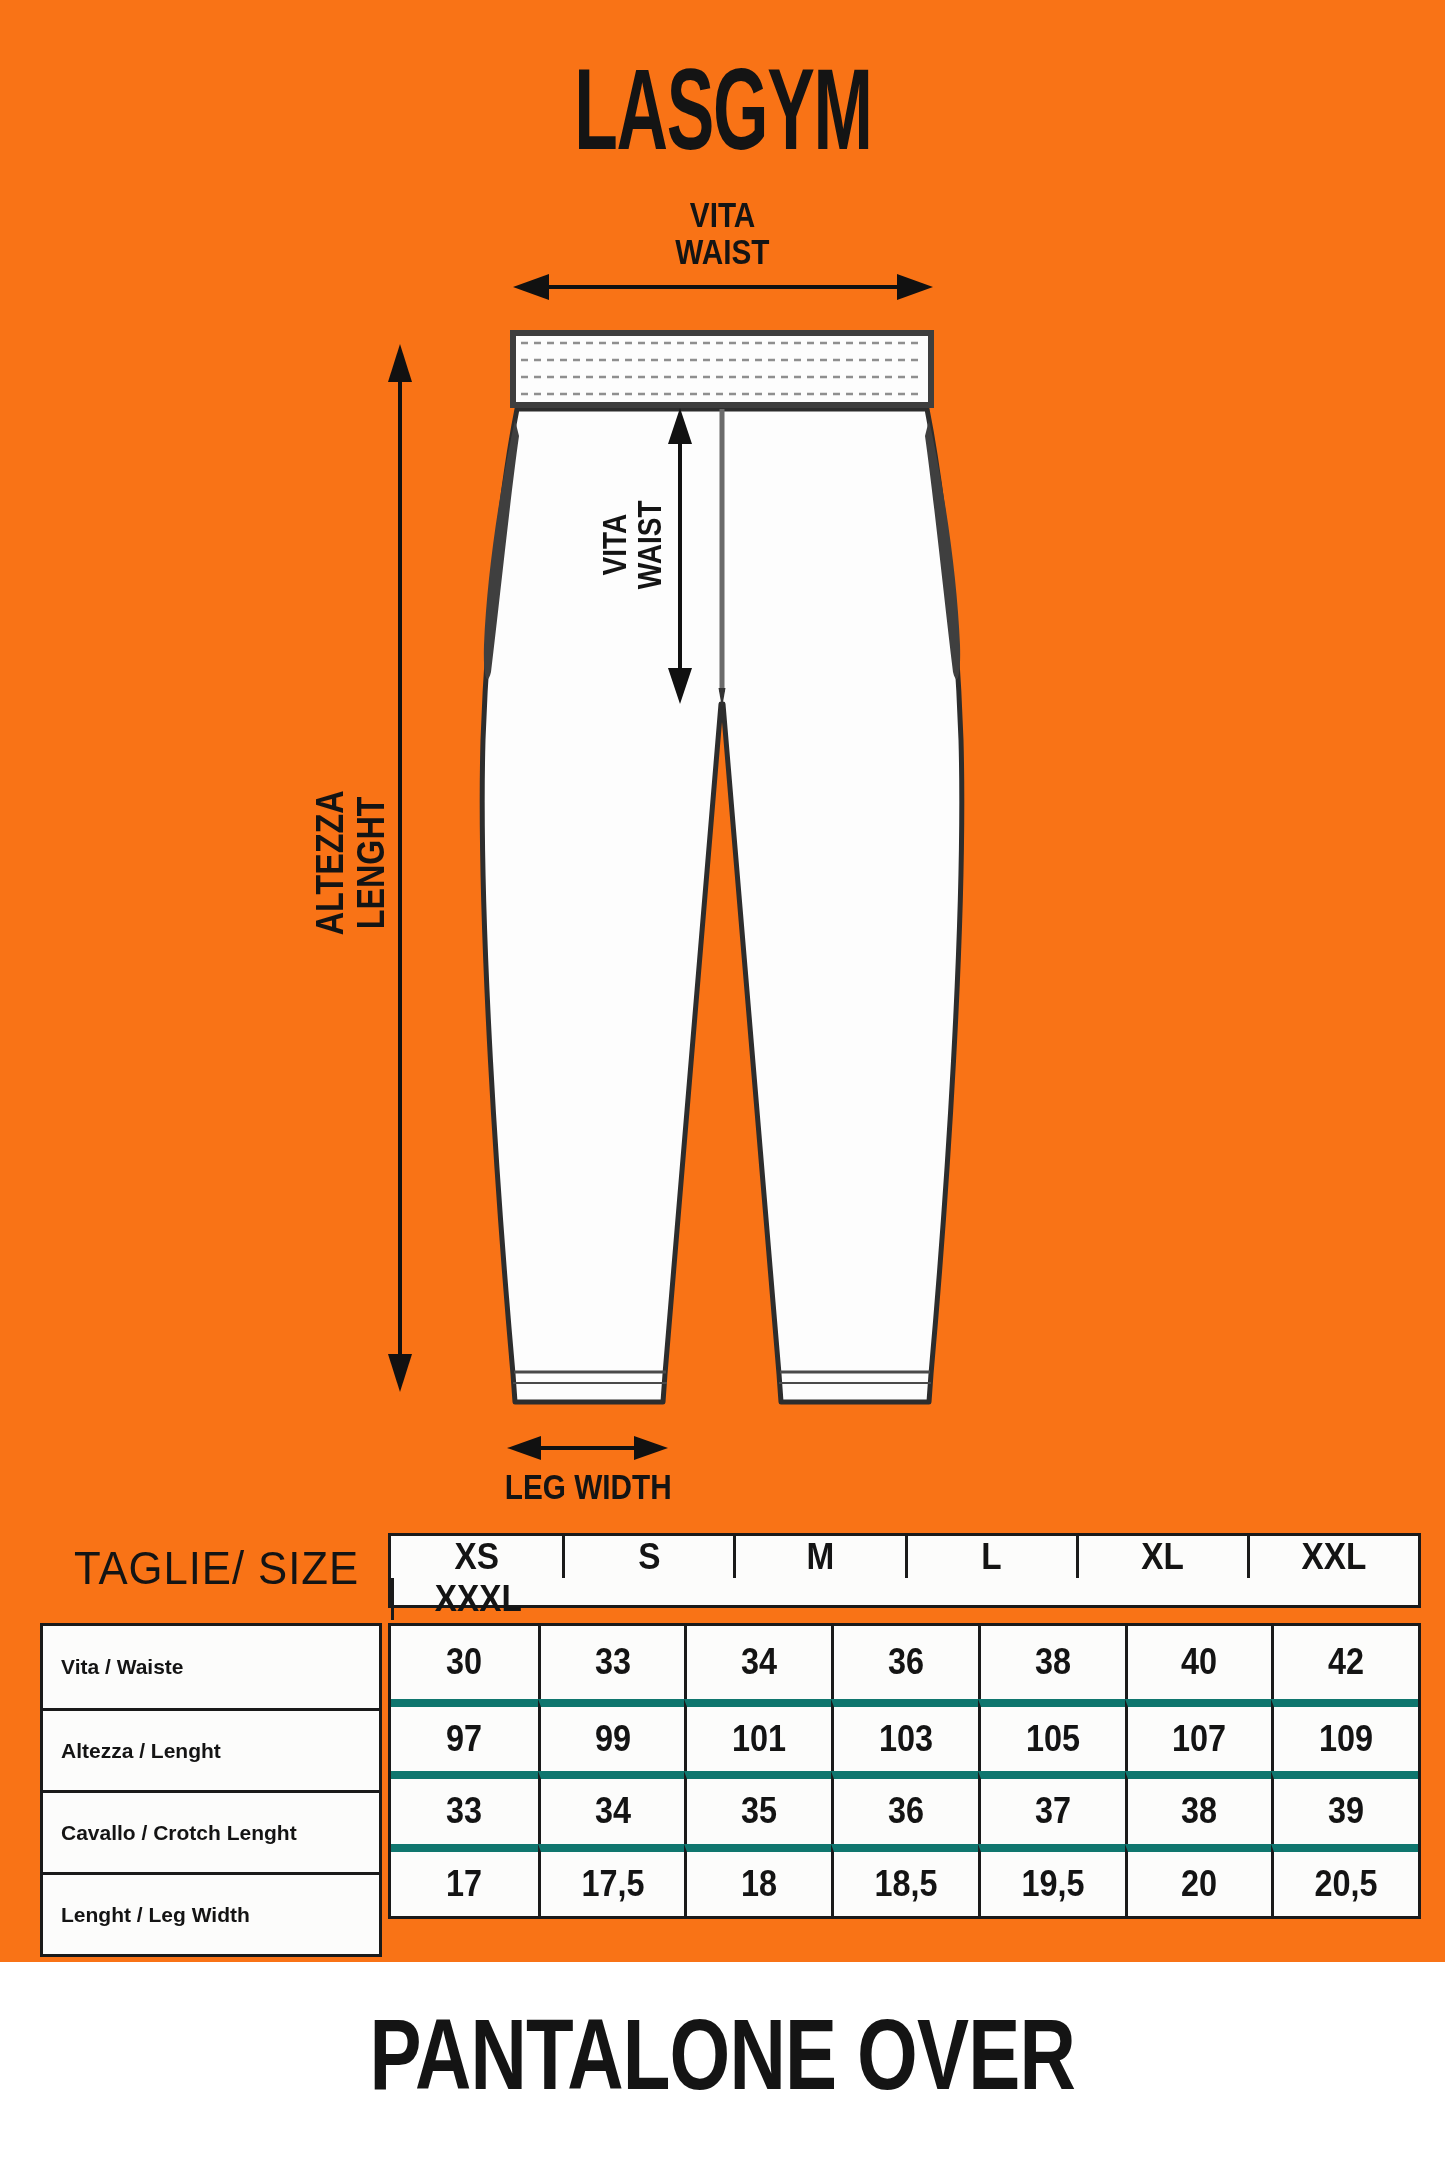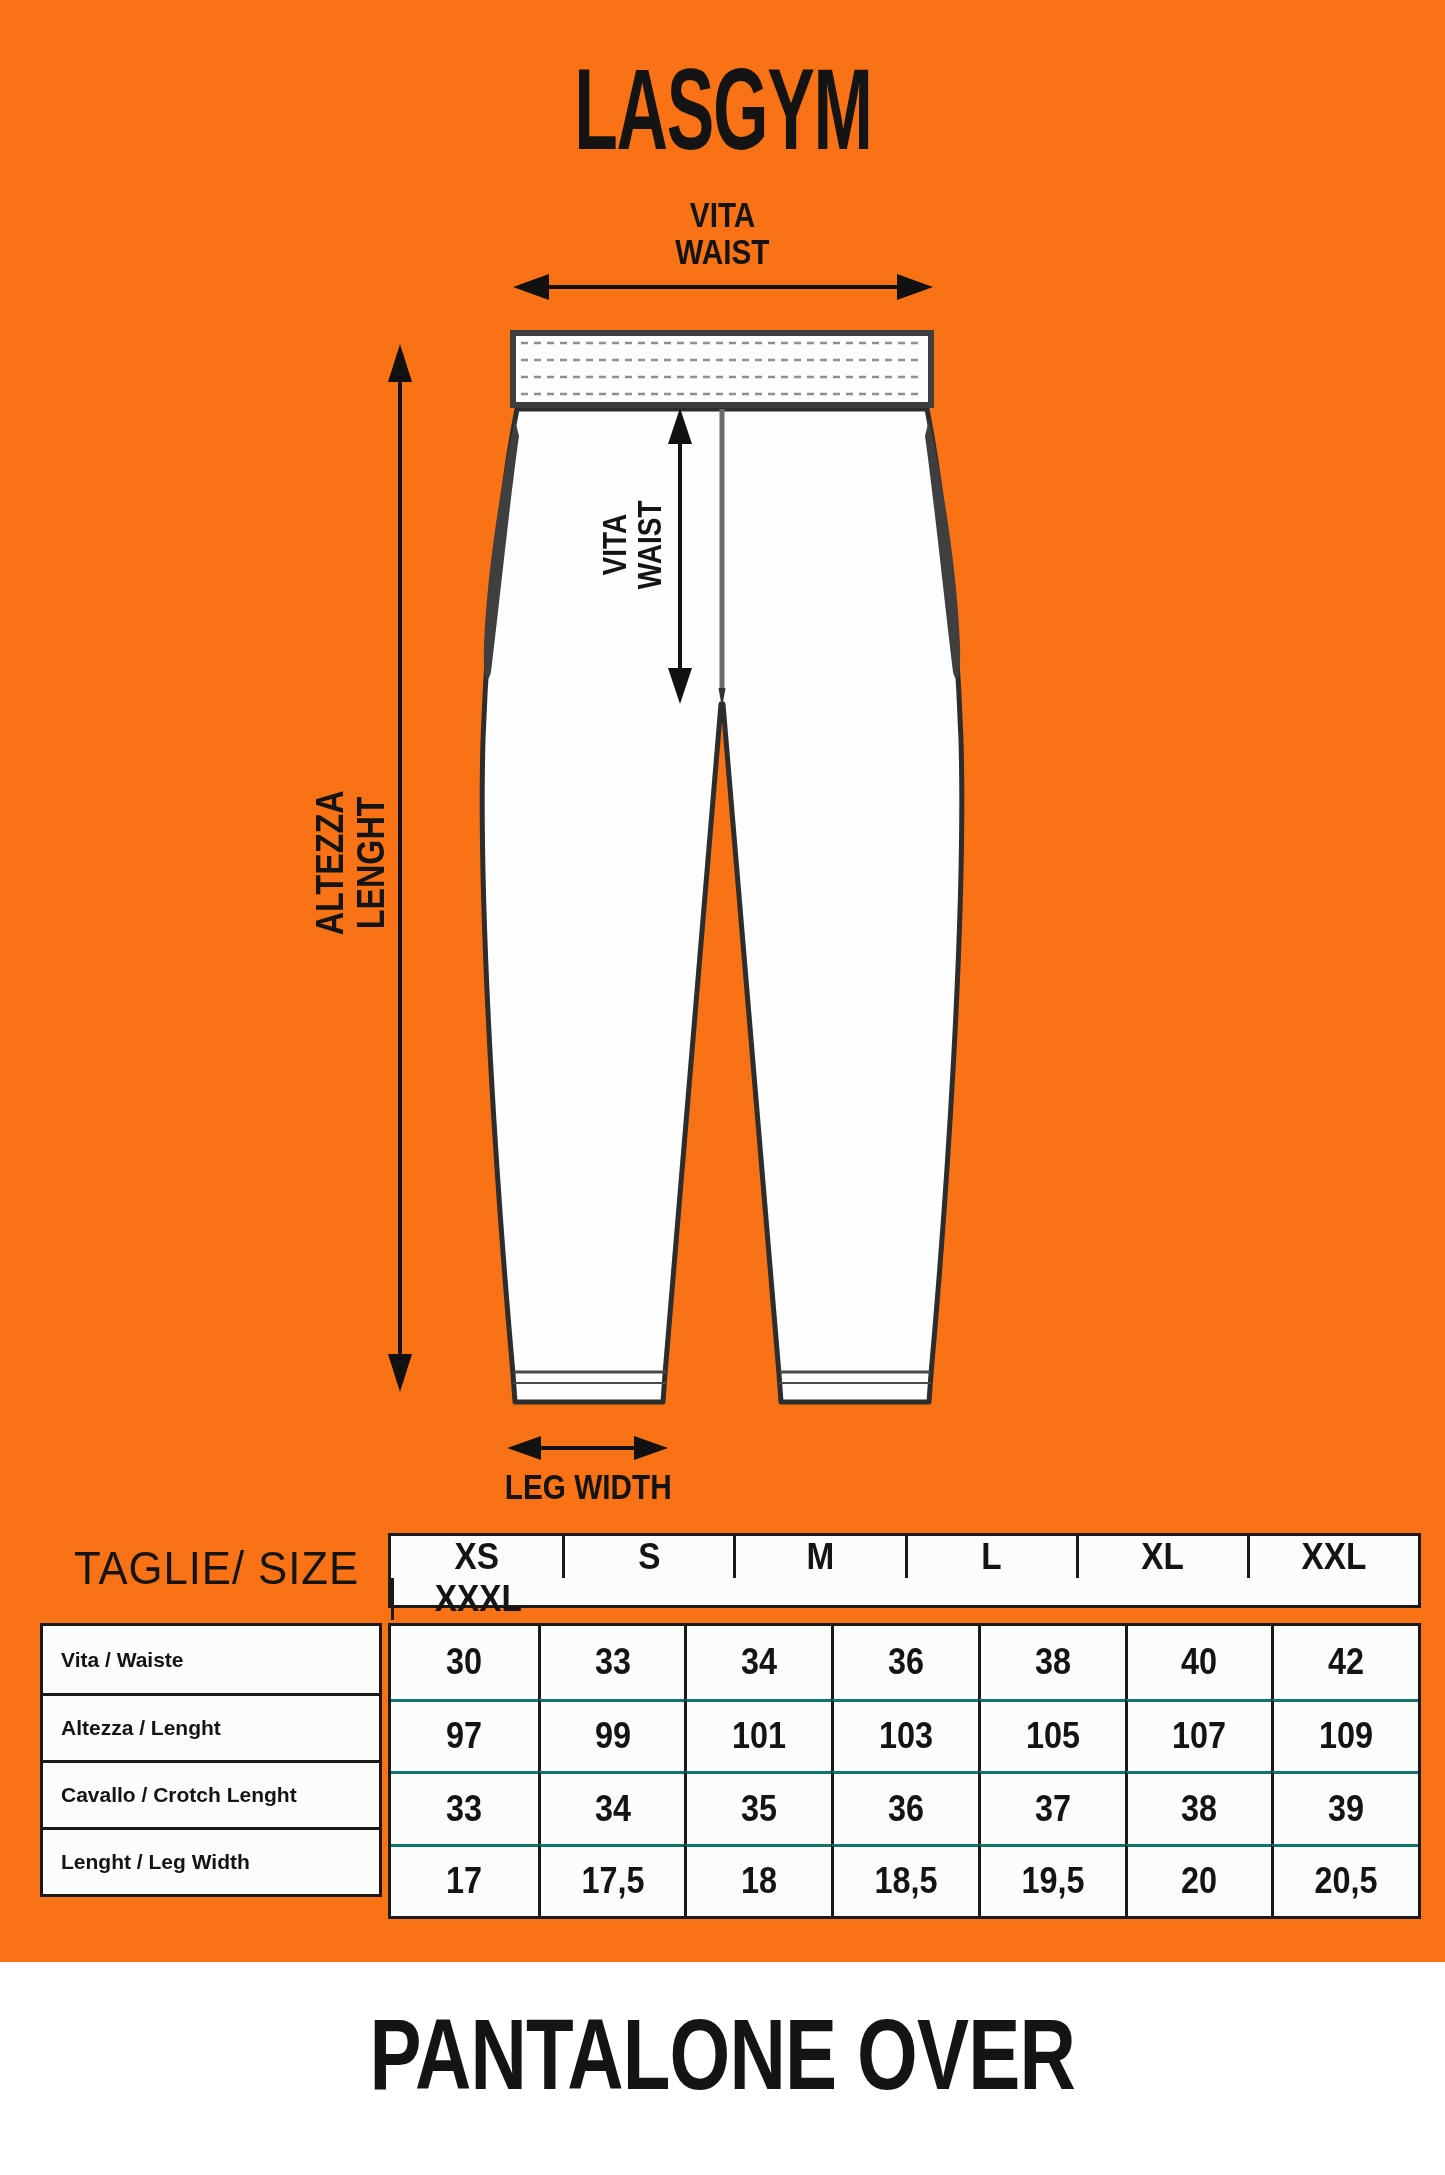--- a/index.html
+++ b/index.html
@@ -21,27 +21,27 @@
   #top-waist-label{left:0;right:0;top:196px;text-align:center;font-size:35px;line-height:37px;}
   #leg-width-label{left:438px;top:1468px;width:300px;text-align:center;font-size:35px;line-height:37px;}
   .rot{position:absolute;text-align:center;transform:rotate(-90deg);transform-origin:center;font-weight:700;}
   #inner-waist-label{left:553px;top:509px;width:160px;height:72px;font-size:33px;line-height:35px;}
   #altezza-label{left:242px;top:821px;width:220px;height:84px;font-size:38px;line-height:41px;}
   
   #taglie-label{left:74px;top:1531px;height:75px;line-height:75px;font-size:46px;font-weight:400;letter-spacing:1px;}
   #taglie-label .cx{transform:scaleX(.95);transform-origin:left center;}
   .tbox{position:absolute;border:3px solid #1a1a1a;background:#fcfcfb;box-sizing:border-box;display:grid;}
   #size-header-row{left:388px;top:1533px;width:1033px;height:75px;grid-template-columns:repeat(6,1fr);}
-  #row-label-col{left:40px;top:1623px;width:342px;height:274px;grid-template-rows:repeat(4,1fr);}
+  #row-label-col{left:40px;top:1623px;width:342px;height:334px;grid-template-rows:repeat(4,1fr);}
   #value-grid{left:388px;top:1623px;width:1033px;height:296px;grid-template-columns:repeat(7,1fr);grid-template-rows:repeat(4,1fr);}
   .cell{display:flex;align-items:center;justify-content:center;font-weight:700;box-sizing:border-box;}
   .hcell{font-size:37px;}
   .hcell .cx, .vcell .cx{transform:scaleX(.9);}
   .hcell + .hcell{border-left:3px solid #1a1a1a;}
-  .vcell{font-size:36px;border-left:3px solid #1a1a1a;border-top:3px solid #0f766e;}
+  .vcell{font-size:36px;border-left:3px solid #1a1a1a;border-top:8px solid #0f766e;}
   .vcell:nth-child(7n+1){border-left:none;}
   .vcell:nth-child(-n+7){border-top:none;}
   .lcell{display:flex;align-items:center;padding-left:18px;font-size:21px;font-weight:700;box-sizing:border-box;}
   .lcell + .lcell{border-top:3px solid #1a1a1a;}
 </style>
 </head>
 <body>
 
 <div id="canvas">
 

